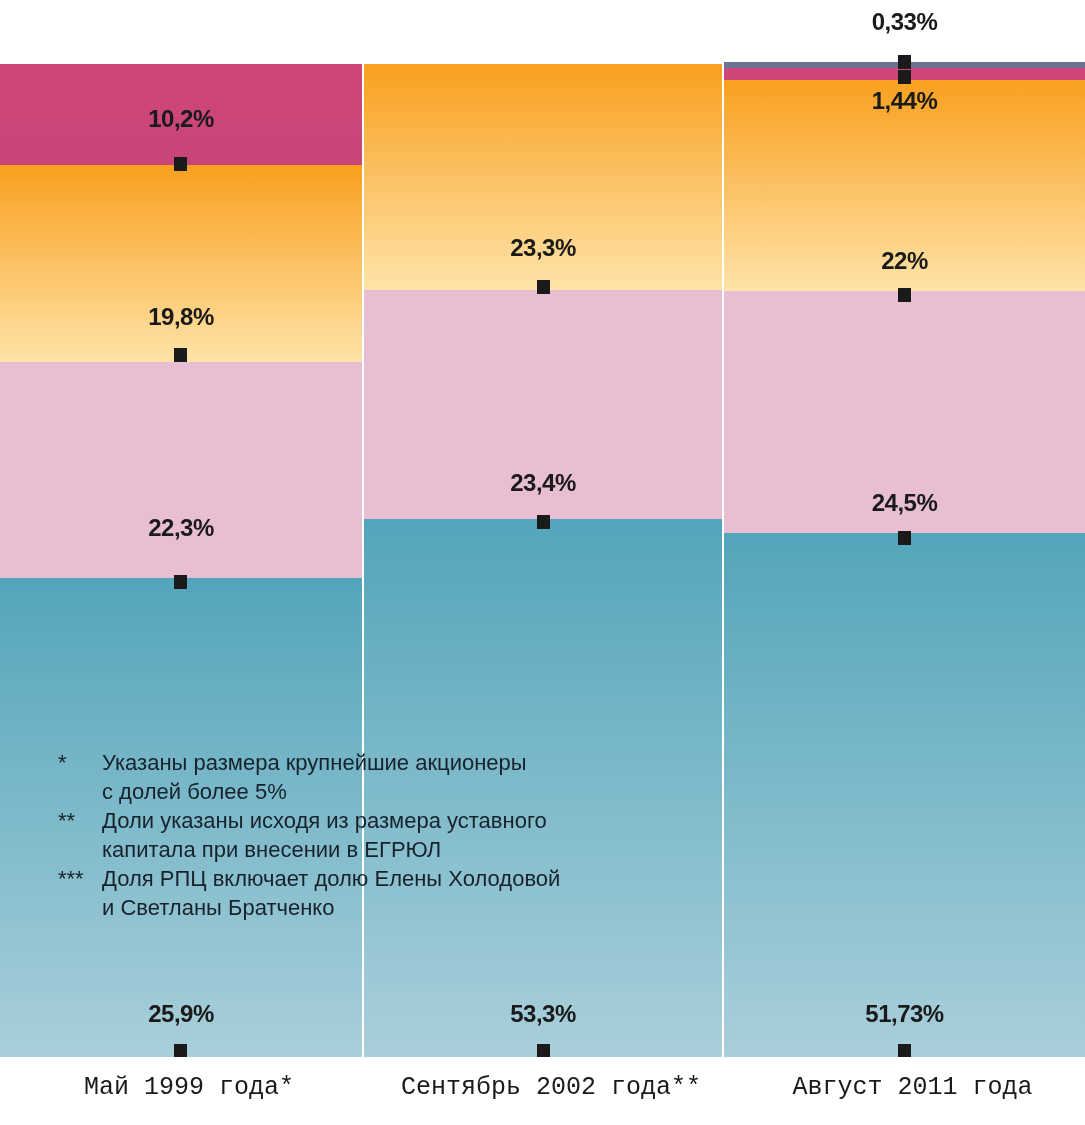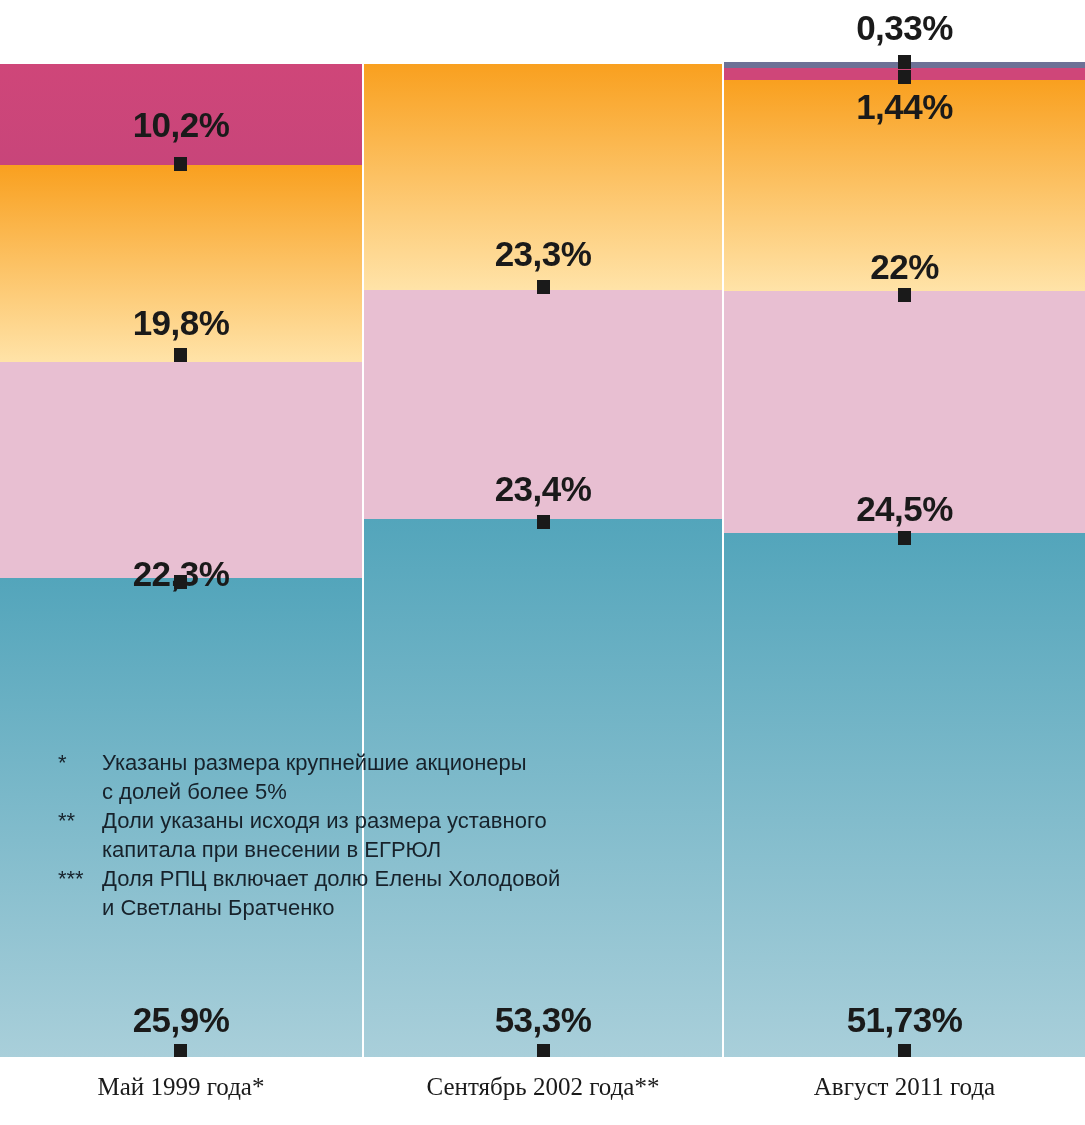--- a/index.html
+++ b/index.html
@@ -39,21 +39,21 @@
     left: 0;
     width: 100%;
   }
   .seg-label {
     position: absolute;
     left: 0;
     width: 100%;
     text-align: center;
     font-family: "Liberation Sans", sans-serif;
     font-weight: bold;
-    font-size: 35px;
+    font-size: 24px;
     letter-spacing: -0.5px;
     color: #1a1a1a;
     white-space: nowrap;
     line-height: 1;
   }
   .tick-marker {
     position: absolute;
     width: 13px;
     height: 14px;
     background: #1a1a1a;
@@ -63,24 +63,25 @@
     left: 0;
     top: 1057px;
     width: 1085px;
     height: 68px;
     background: #ffffff;
   }
   .axis-label {
     position: absolute;
     top: 16px;
     text-align: center;
-    font-family: Liberation Serif, serif;
+    font-family: Liberation Mono, monospace;
     font-size: 25px;
     color: #1a1a1a;
     white-space: nowrap;
+    padding-left: 8px;
   }
   .footnotes {
     position: absolute;
     left: 58px;
     top: 748px;
     width: 640px;
     font-family: "Liberation Sans", sans-serif;
     font-size: 22px;
     line-height: 29px;
     color: #17222b;
@@ -114,21 +115,21 @@
       <div class="segment" style="top:165px; height:197px; background:linear-gradient(180deg,#f9a01f 0%,#ffe3a8 100%);"></div>
       <div class="segment" style="top:362px; height:216px; background:#e8bfd2;"></div>
       <div class="segment" style="top:578px; height:479px; background:linear-gradient(180deg,#53a5bb 0%,#a9cfda 100%);"></div>
 
       <div class="seg-label" style="top:107px;">10,2%</div>
       <div class="tick-marker" style="left:174px; top:157px;"></div>
 
       <div class="seg-label" style="top:305px;">19,8%</div>
       <div class="tick-marker" style="left:174px; top:348px;"></div>
 
-      <div class="seg-label" style="top:556px;">22,3%</div>
+      <div class="seg-label" style="top:516px;">22,3%</div>
       <div class="tick-marker" style="left:174px; top:575px;"></div>
 
       <div class="seg-label" style="top:1002px;">25,9%</div>
       <div class="tick-marker" style="left:174px; top:1044px;"></div>
     </div>
 
     <div class="column" style="left:364px; width:358px;">
       <div class="segment" style="top:64px; height:226px; background:linear-gradient(180deg,#f9a01f 0%,#ffe3a8 100%);"></div>
       <div class="segment" style="top:290px; height:229px; background:#e8bfd2;"></div>
       <div class="segment" style="top:519px; height:538px; background:linear-gradient(180deg,#53a5bb 0%,#a9cfda 100%);"></div>

